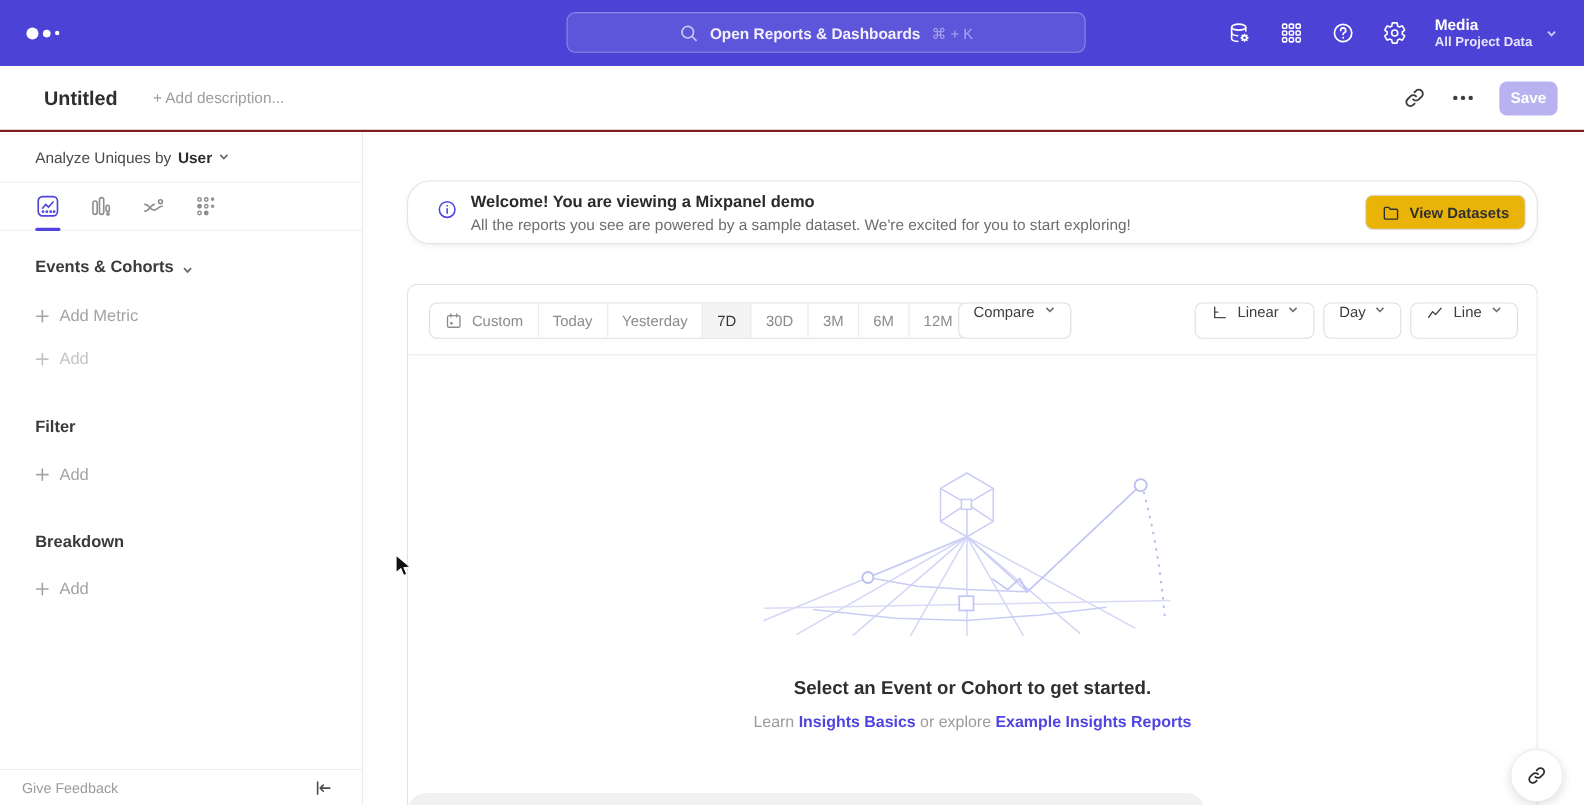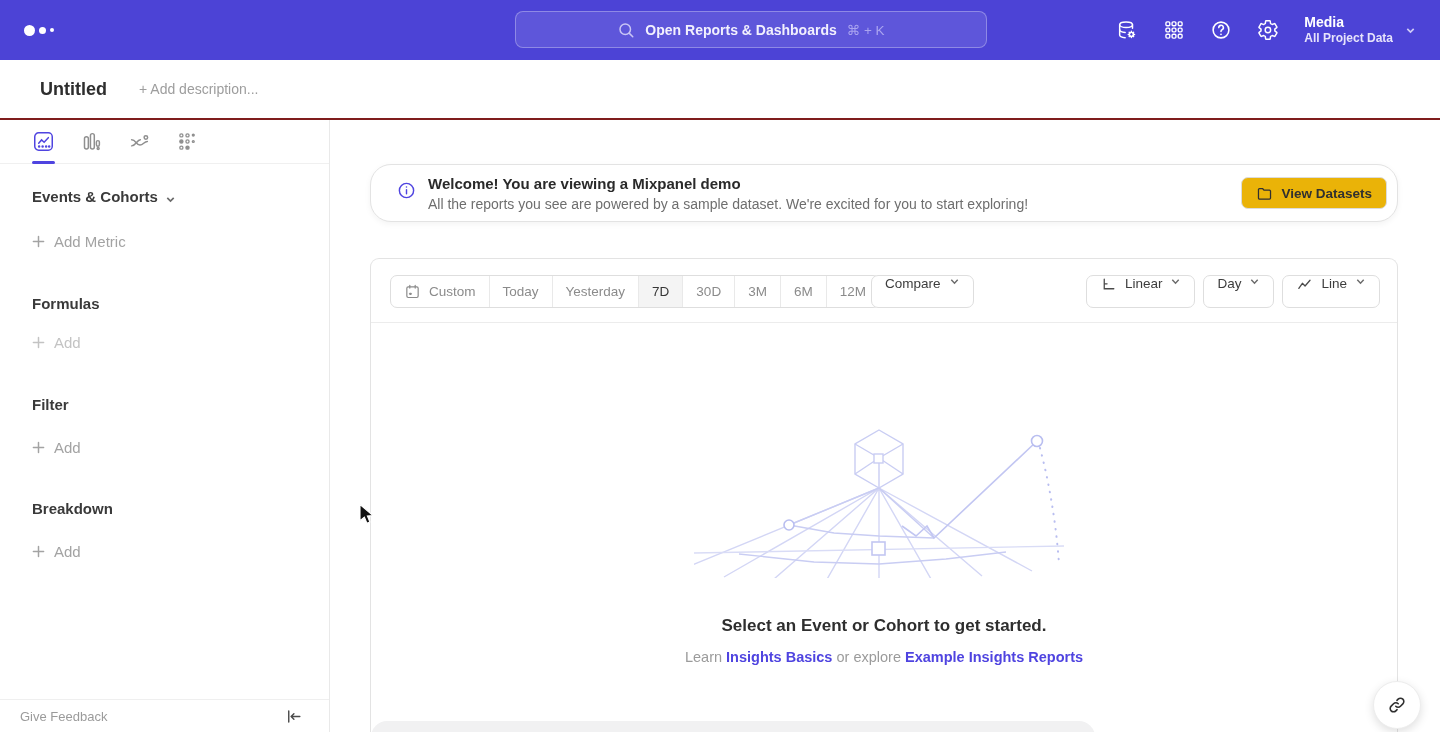--- a/index.html
+++ b/index.html
@@ -164,25 +164,46 @@
       <svg class="chev" viewBox="0 0 12 12" fill="none" stroke="#fff" stroke-width="1.8">
           <path d="M2.5 4.2 6 7.8 9.5 4.2"></path>
         </svg>
     </div>
   </div>
 </div>
 
 <div class="rheader">
   <div class="rtitle">Untitled</div>
   <div class="rdesc">+ Add description...</div>
+  <div class="rh-right">
+    <svg class="icon-btn" viewBox="0 0 24 24" fill="none" stroke="currentColor" stroke-width="1.8" stroke-linecap="round">
+      <path d="M10.5 13.5a4 4 0 0 0 5.66 0l2.84-2.84a4 4 0 1 0-5.66-5.66l-1.4 1.4"></path>
+      <path d="M13.5 10.5a4 4 0 0 0-5.66 0l-2.84 2.84a4 4 0 1 0 5.66 5.66l1.4-1.4"></path>
+    </svg>
+    <div class="dots3">
+        <i></i>
+        <i></i>
+        <i></i>
+      </div>
+    <button class="save-btn">Save</button>
+  </div>
 </div>
 
 <div class="content">
 
   <div class="sidebar">
+    <div class="an-row">
+      <span>Analyze Uniques by</span>
+      <span class="anval">
+        <span>User</span>
+        <svg class="chev" viewBox="0 0 12 12" fill="none" stroke-width="1.8">
+            <path d="M2.5 4.2 6 7.8 9.5 4.2"></path>
+          </svg>
+      </span>
+    </div>
 
     <div class="tabs-row">
       <svg class="tab-ic sel" viewBox="0 0 24 24" fill="none" stroke="currentColor" stroke-width="1.7" stroke-linecap="round">
         <rect x="2" y="2" width="20" height="20" rx="4.5"></rect>
         <path d="M6.5 14l3.3-3.8 2.9 2.6 4.8-5.2"></path>
         <circle cx="7" cy="17.6" r=".6" fill="currentColor"></circle>
           <circle cx="11" cy="17.6" r=".6" fill="currentColor"></circle>
           <circle cx="15" cy="17.6" r=".6" fill="currentColor"></circle>
           <circle cx="18.5" cy="17.6" r=".6" fill="currentColor"></circle>
       </svg>
@@ -217,23 +238,20 @@
         </svg>
     </div>
 
     <div class="add-line c-gray" style="margin-top:28px;">
       <svg class="plus-ic" viewBox="0 0 14 14" fill="none" stroke="currentColor" stroke-width="1.6" stroke-linecap="round">
           <path d="M7 1.5v11M1.5 7h11"></path>
         </svg>
       <span>Add Metric</span>
     </div>
 
-    <div class="sec-title" style="margin-top:45px;">
-      <span>Formulas</span>
-    </div>
     <div class="add-line c-light" style="margin-top:22px;">
       <svg class="plus-ic" viewBox="0 0 14 14" fill="none" stroke="currentColor" stroke-width="1.6" stroke-linecap="round">
           <path d="M7 1.5v11M1.5 7h11"></path>
         </svg>
       <span>Add</span>
     </div>
 
     <div class="sec-title" style="margin-top:45px;">
       <span>Filter</span>
     </div>

